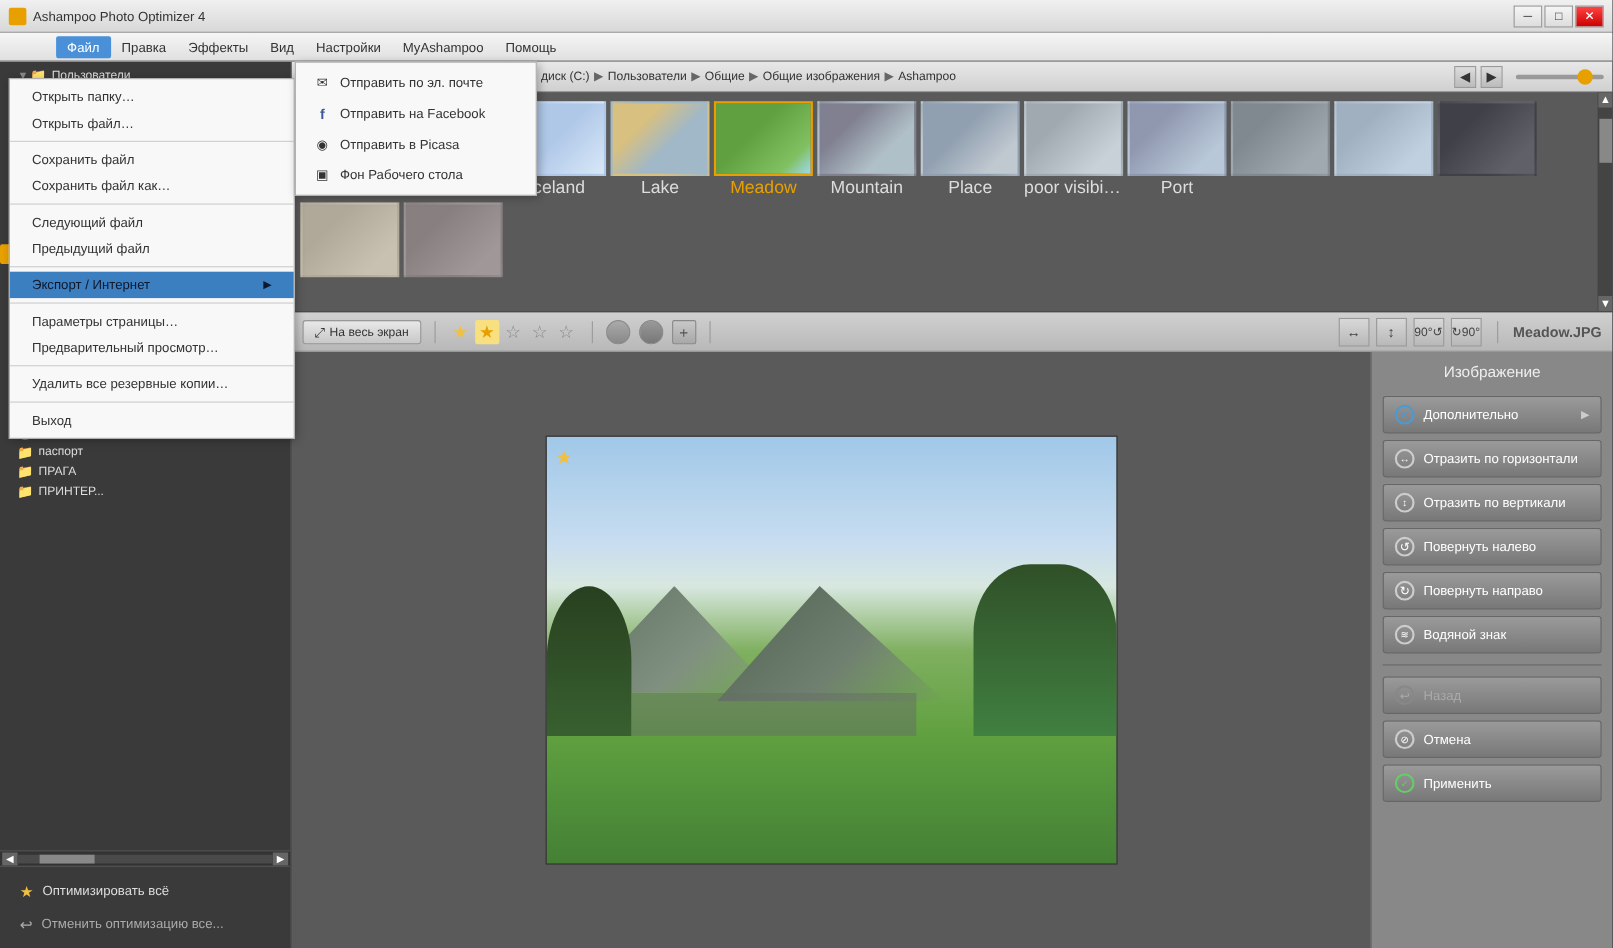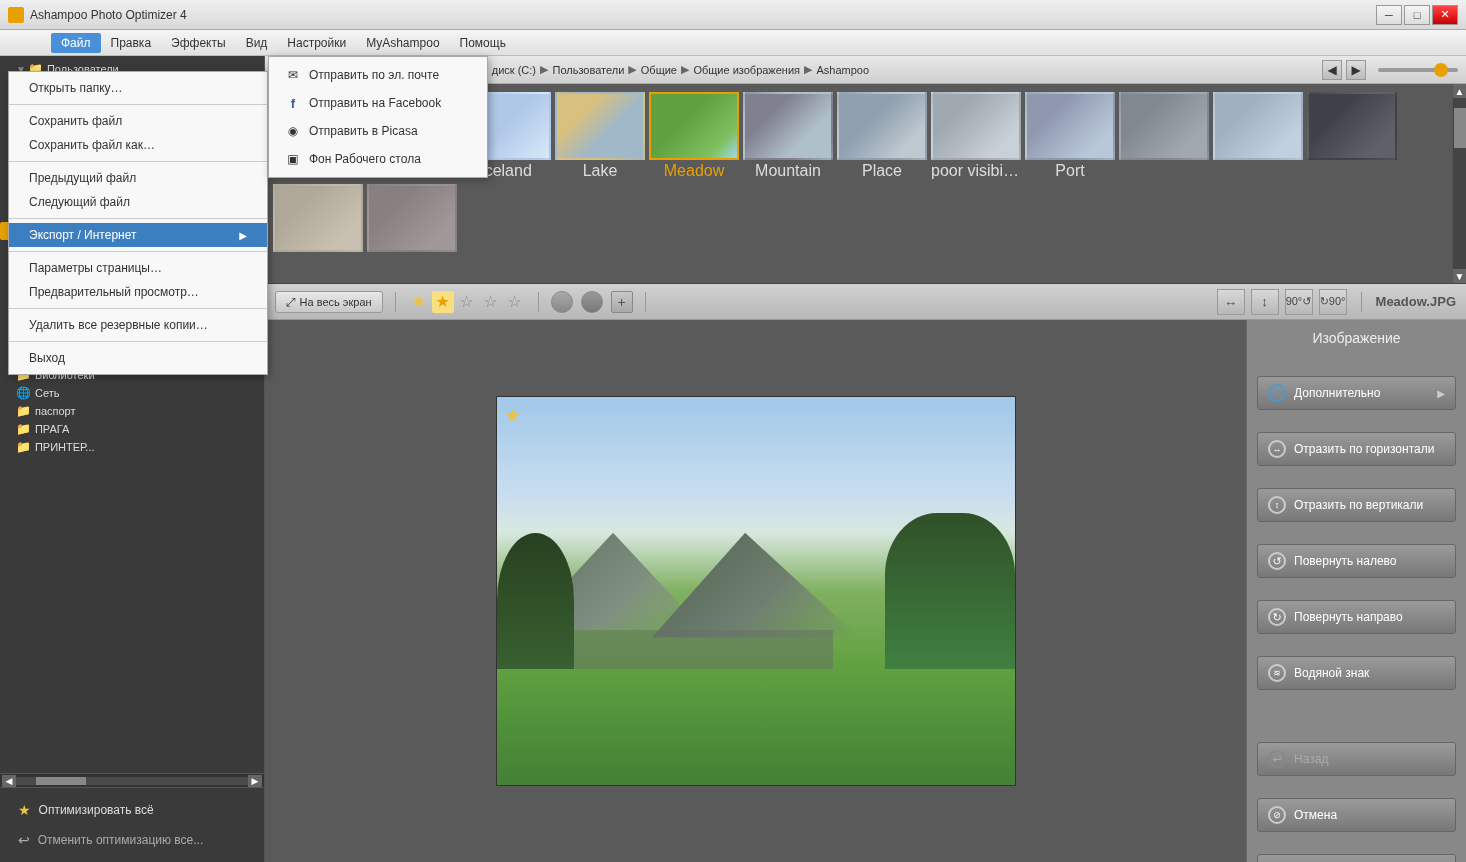--- a/index.html
+++ b/index.html
@@ -392,21 +392,21 @@
     }
 
     
     #right-panel {
       width: 220px;
       background: #888;
       border-left: 1px solid #666;
       display: flex;
       flex-direction: column;
       padding: 10px;
-      gap: 22px;
+      gap: 6px;
     }
     .panel-title {
       text-align: center;
       font-size: 14px;
       color: #eee;
       margin-bottom: 8px;
       font-weight: normal;
     }
     .panel-btn {
       display: flex;
@@ -468,21 +468,21 @@
     .thumb-scroll-thumb {
       width: 12px;
       height: 40px;
       background: #888;
       position: absolute;
       top: 10px;
       left: 1px;
     }
 
     
-    .dropdown-item.highlighted-item { background: #3c7fc0; color: #ffffff; }
+    .dropdown-item.highlighted-item { background: #3c7fc0; color: #0f172a; }
   </style>
 </head>
 <body>
 
 <div id="title-bar">
   <div class="app-icon"></div>
   <span class="title">Ashampoo Photo Optimizer 4</span>
   <div class="win-controls">
     <div class="win-btn">─</div>
     <div class="win-btn">□</div>
@@ -494,26 +494,27 @@
   <div class="menu-item active">Файл</div>
   <div class="menu-item">Правка</div>
   <div class="menu-item">Эффекты</div>
   <div class="menu-item">Вид</div>
   <div class="menu-item">Настройки</div>
   <div class="menu-item">MyAshampoo</div>
   <div class="menu-item">Помощь</div>
 
   <div id="file-dropdown">
     <div class="dropdown-item">Открыть папку…</div>
+    <div class="dropdown-item">Открыть файл…</div>
     <div class="dropdown-divider"></div>
     <div class="dropdown-item">Сохранить файл</div>
     <div class="dropdown-item">Сохранить файл как…</div>
     <div class="dropdown-divider"></div>
+    <div class="dropdown-item">Следующий файл</div>
     <div class="dropdown-item">Предыдущий файл</div>
-    <div class="dropdown-item">Следующий файл</div>
     <div class="dropdown-divider"></div>
     <div class="dropdown-item highlighted-item">
       <span>Экспорт / Интернет</span>
       <span class="arrow">▶</span>
     </div>
     <div class="dropdown-divider"></div>
     <div class="dropdown-item">Параметры страницы…</div>
     <div class="dropdown-item">Предварительный просмотр…</div>
     <div class="dropdown-divider"></div>
     <div class="dropdown-item">Удалить все резервные копии…</div>

